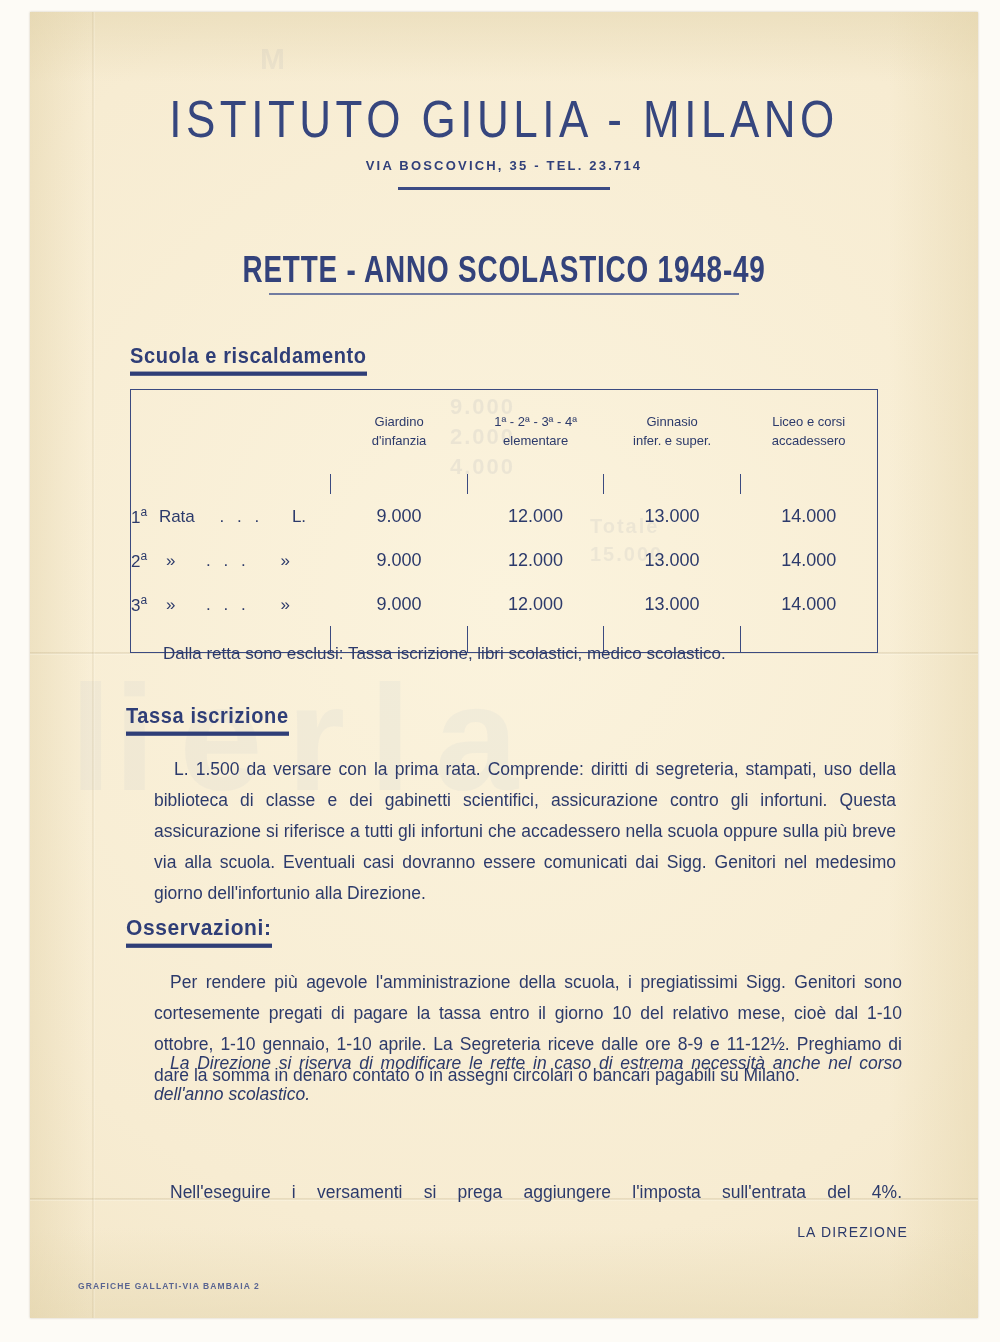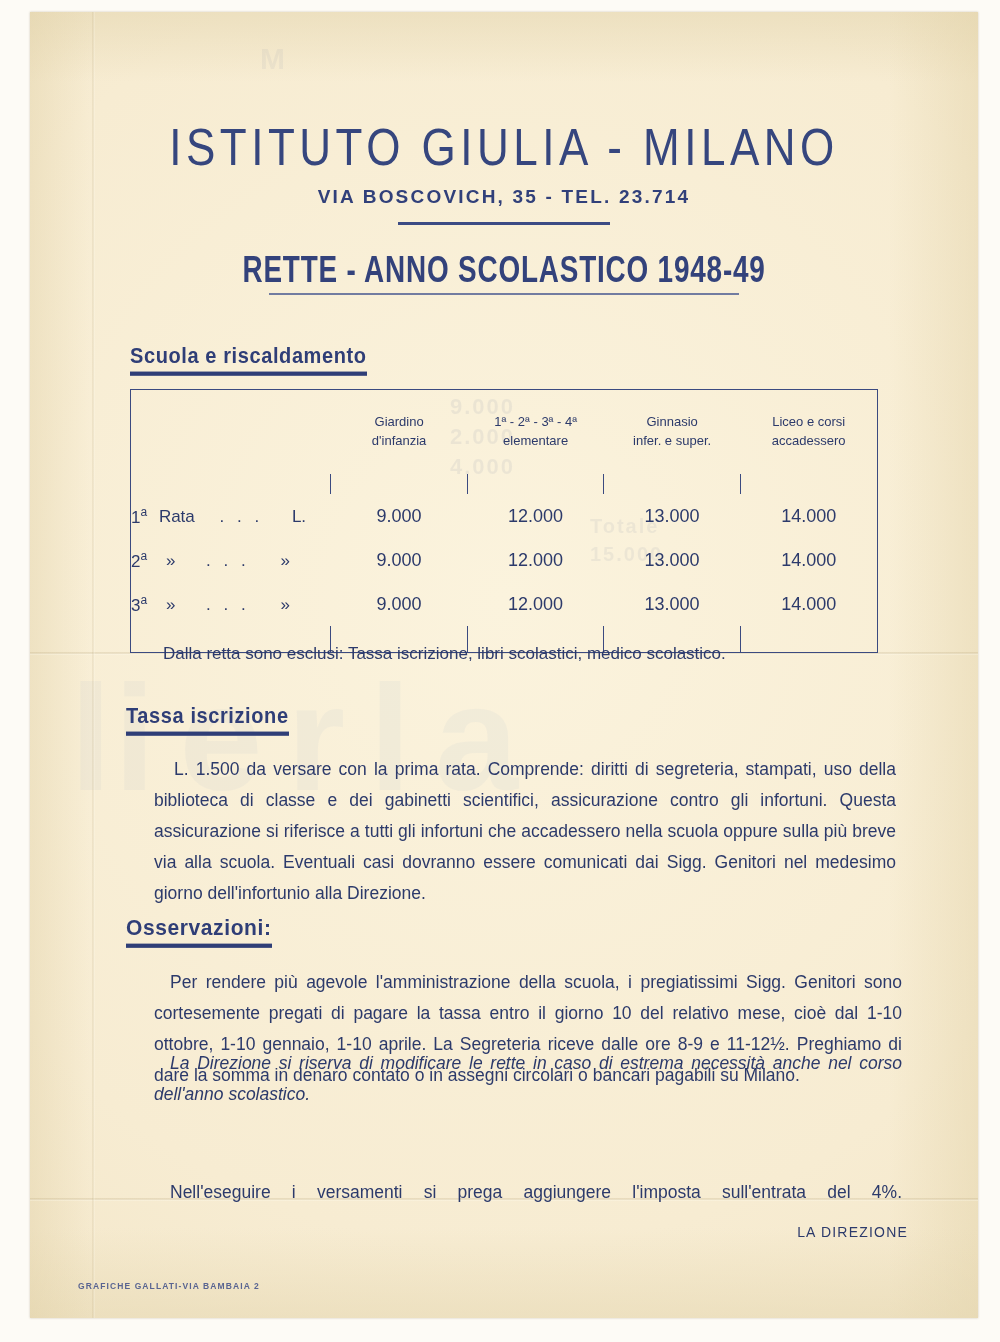--- a/index.html
+++ b/index.html
@@ -72,35 +72,34 @@
     inset: 0;
     padding: 0;
   }
 
   
   .masthead {
     position: absolute;
     left: 0; right: 0;
     top: 78px;
     text-align: center;
-    margin-top: 28px;
   }
   .masthead-title {
     font-family: "Liberation Sans", sans-serif;
     font-size: 44px;
     font-weight: 400;
     letter-spacing: 4.5px;
     color: #36467e;
     white-space: nowrap;
     transform: scaleY(1.18);
     transform-origin: center top;
   }
   .masthead-sub {
     margin-top: 18px;
-    font-size: 19px;
+    font-size: 13px;
     font-weight: bold;
     letter-spacing: 2.2px;
     color: #31407a;
   }
   .masthead-rule {
     margin: 14px auto 0;
     width: 212px;
     height: 3px;
     background: #3c4b84;
   }

